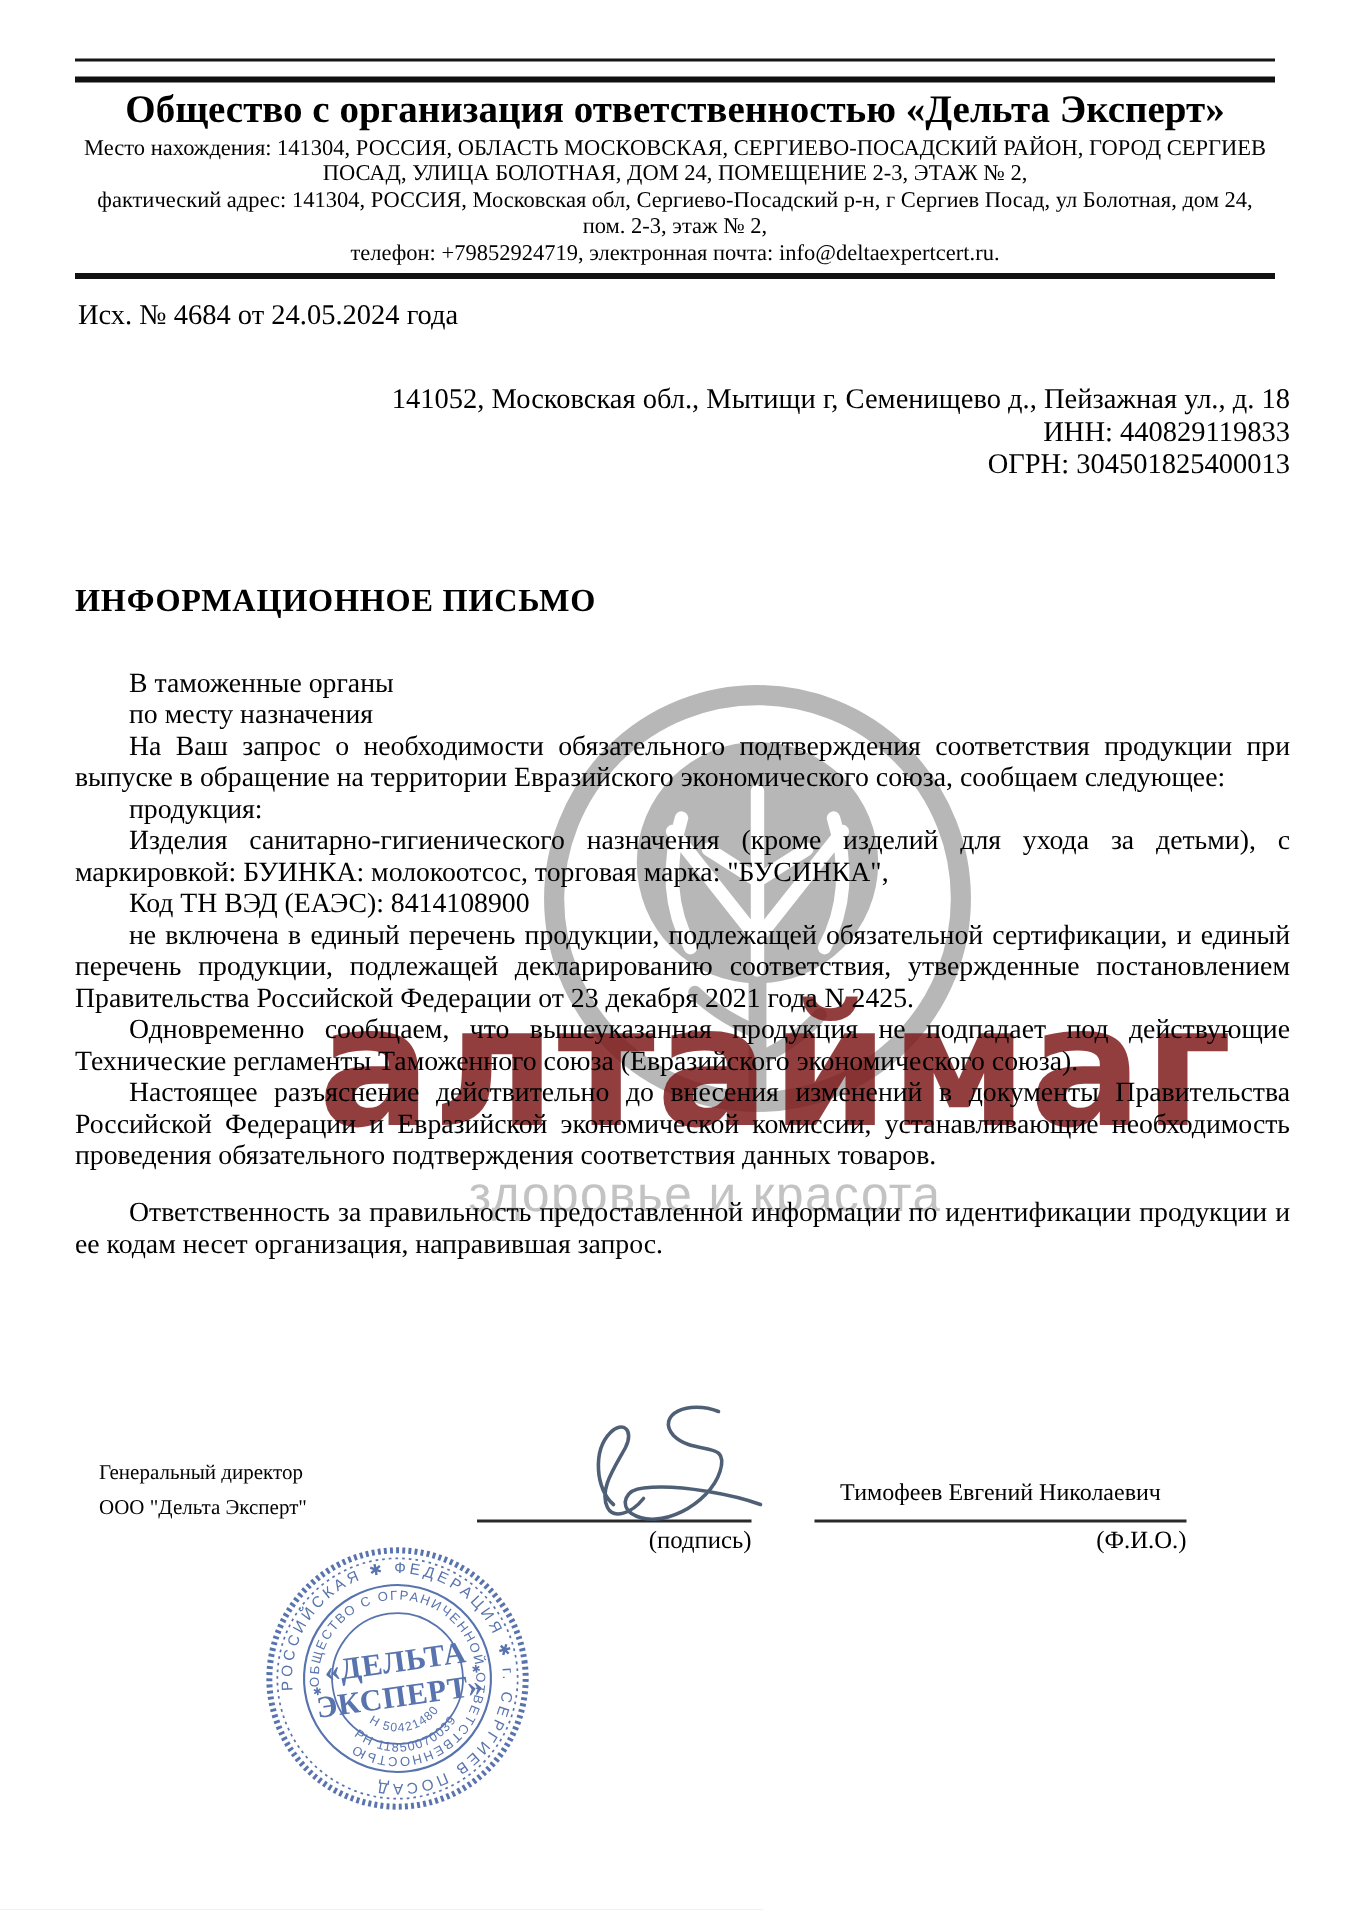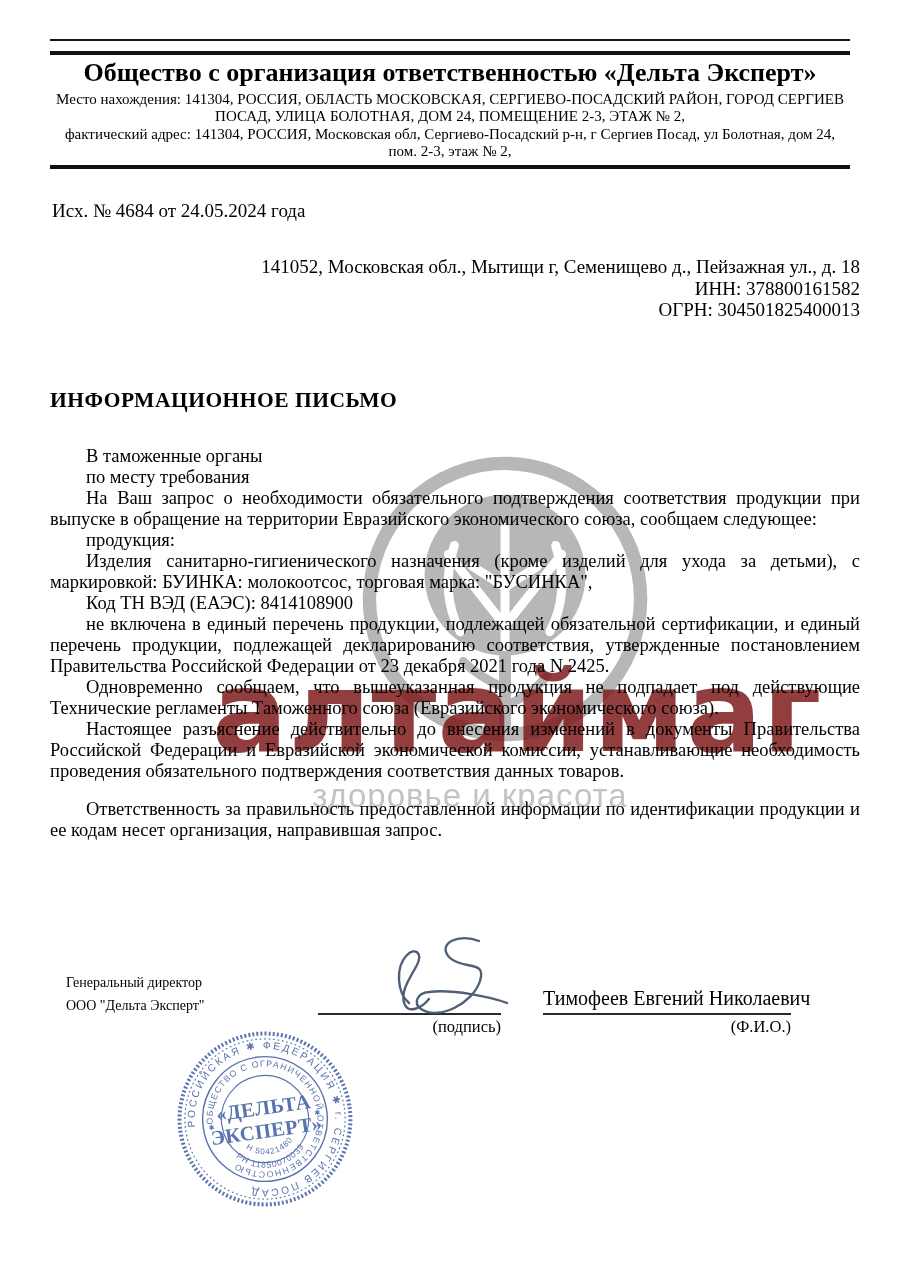--- a/index.html
+++ b/index.html
@@ -48,21 +48,21 @@
   
   .sig-left{position:absolute;z-index:1;left:66px;top:971px;font-size:14px;line-height:23px;}
   .sig-line{position:absolute;z-index:1;border-top:2px solid #2a2a2a;height:0;}
   .sig-line-1{left:318px;top:1013px;width:183px;}
   .sig-line-2{left:543px;top:1013px;width:248px;}
   .sig-caption{position:absolute;z-index:1;text-align:right;font-size:16.5px;}
   .cap-1{left:318px;top:1017px;width:183px;}
   .cap-2{left:543px;top:1017px;width:248px;}
   .sig-name{
     position:absolute;z-index:1;left:543px;top:987px;width:248px;
-    text-align:center;font-size:20px;white-space:nowrap;
+    text-align:center;font-size:16px;white-space:nowrap;
   }
   .sig-scribble{position:absolute;z-index:2;left:375px;top:933px;width:145px;height:90px;}
   
   .stamp{
     position:absolute;z-index:2;left:176px;top:1030px;width:178px;height:178px;
     transform:rotate(-8deg);opacity:.92;
   }
 </style>
 </head>
 <body>
@@ -95,36 +95,37 @@
   </div>
   <div class="wm wm-brand">алтаймаг</div>
   <div class="wm wm-tagline">здоровье и красота</div>
 
   <header class="letterhead">
     <div class="rule-thin"></div>
     <div class="head-box">
       <h1 class="company-name">Общество с организация ответственностью «Дельта Эксперт»</h1>
       <div class="addr">Место нахождения: 141304, РОССИЯ, ОБЛАСТЬ МОСКОВСКАЯ, СЕРГИЕВО-ПОСАДСКИЙ РАЙОН, ГОРОД СЕРГИЕВ ПОСАД, УЛИЦА БОЛОТНАЯ, ДОМ 24, ПОМЕЩЕНИЕ 2-3, ЭТАЖ № 2,</div>
       <div class="addr">фактический адрес: 141304, РОССИЯ, Московская обл, Сергиево-Посадский р-н, г Сергиев Посад, ул Болотная, дом 24, пом. 2-3, этаж № 2,</div>
+      <div class="addr">телефон:  +79852924719, электронная почта: info@deltaexpertcert.ru.</div>
     </div>
   </header>
 
   <div class="ref">Исх. № 4684 от 24.05.2024 года</div>
 
   <div class="recipient">
     <div>141052, Московская обл., Мытищи г, Семенищево д., Пейзажная  ул., д. 18</div>
-    <div>ИНН: 378800161582</div>
+    <div>ИНН: 440829119833</div>
     <div>ОГРН: 304501825400013</div>
   </div>
 
   <h2 class="doc-title">ИНФОРМАЦИОННОЕ ПИСЬМО</h2>
 
   <div class="body-text">
     <p>В таможенные органы</p>
-    <p>по месту требования</p>
+    <p>по месту назначения</p>
     <p class="just">На Ваш запрос о необходимости обязательного подтверждения соответствия продукции при выпуске в обращение на территории Евразийского экономического союза, сообщаем следующее:</p>
     <p>продукция:</p>
     <p class="just">Изделия санитарно-гигиенического назначения (кроме изделий для ухода за детьми), с маркировкой: БУИНКА: молокоотсос, торговая марка: "БУСИНКА",</p>
     <p>Код ТН ВЭД (ЕАЭС): 8414108900</p>
     <p class="just">не включена в единый перечень продукции, подлежащей обязательной сертификации, и единый перечень продукции, подлежащей декларированию соответствия, утвержденные постановлением Правительства Российской Федерации от 23 декабря 2021 года N 2425.</p>
     <p class="just">Одновременно сообщаем, что вышеуказанная продукция не подпадает под действующие Технические регламенты Таможенного союза (Евразийского экономического союза).</p>
     <p class="just">Настоящее разъяснение действительно до внесения изменений в документы Правительства Российской Федерации и Евразийской экономической комиссии, устанавливающие необходимость проведения обязательного подтверждения соответствия данных товаров.</p>
     <p class="just gap">Ответственность за правильность предоставленной информации по идентификации продукции и ее кодам несет организация, направившая запрос.</p>
   </div>
 

